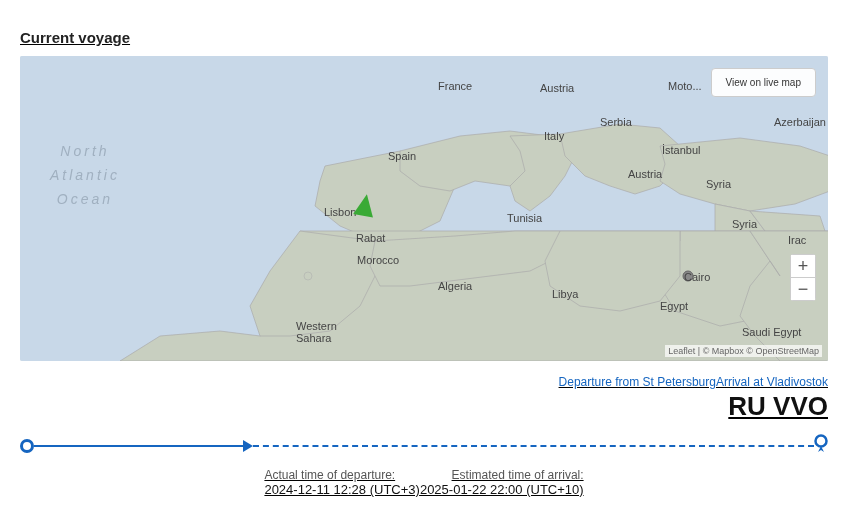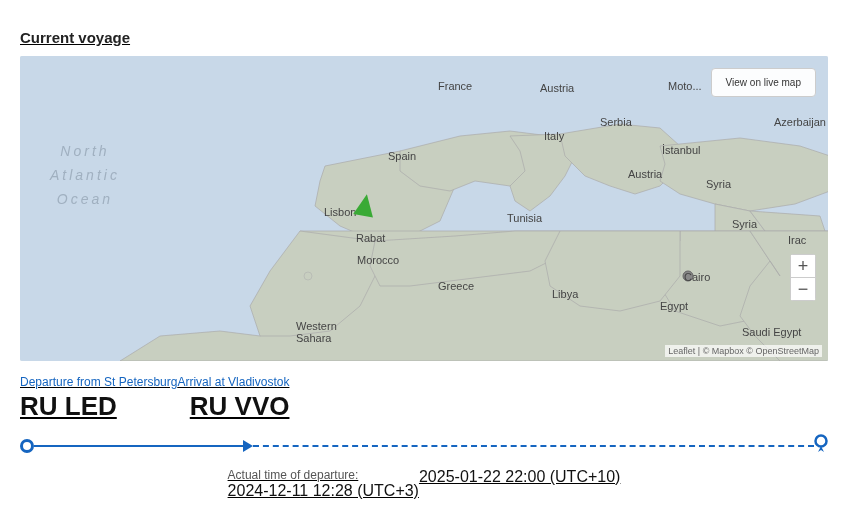--- a/index.html
+++ b/index.html
@@ -113,21 +113,21 @@
       bottom: 4px;
       right: 6px;
       font-size: 9px;
       color: #666;
       background: rgba(255,255,255,0.7);
       padding: 1px 3px;
     }
     
     .port-row {
       display: flex;
-      justify-content: flex-start;
+      justify-content: flex-end;
       margin-top: 14px;
     }
     .port-departure, .port-arrival {
       display: flex;
       flex-direction: column;
     }
     .port-arrival {
       align-items: flex-end;
     }
     .port-label {
@@ -206,21 +206,21 @@
       flex-direction: column;
     }
     .time-arrival {
       align-items: flex-end;
     }
     .time-label {
       font-size: 12px;
       color: #555;
     }
     .time-value {
-      font-size: 16px;
+      font-size: 13px;
       color: #111;
       font-weight: 500;
     }
   </style>
 </head>
 <body>
 
 <div class="container">
   <div class="section-title">Current voyage</div>
 
@@ -274,21 +274,21 @@
     <div class="map-label" style="left:642px;top:88px">İstanbul</div>
     <div class="map-label" style="left:754px;top:60px">Azerbaijan</div>
     <div class="map-label" style="left:304px;top:150px">Lisbon</div>
     <div class="map-label" style="left:608px;top:112px">Austria</div>
     <div class="map-label" style="left:686px;top:122px">Syria</div>
     <div class="map-label" style="left:487px;top:156px">Tunisia</div>
     <div class="map-label" style="left:712px;top:162px">Syria</div>
     <div class="map-label" style="left:768px;top:178px">Irac</div>
     <div class="map-label" style="left:336px;top:176px">Rabat</div>
     <div class="map-label" style="left:337px;top:198px">Morocco</div>
-    <div class="map-label" style="left:418px;top:224px">Greece</div>
+    <div class="map-label" style="left:418px;top:224px">Algeria</div>
     <div class="map-label" style="left:532px;top:232px">Libya</div>
     <div class="map-label" style="left:664px;top:215px">Cairo</div>
     <div class="map-label" style="left:640px;top:244px">Egypt</div>
     <div class="map-label" style="left:276px;top:264px">Western<br>Sahara</div>
     <div class="map-label" style="left:722px;top:270px">Saudi Egypt</div>
 
     <div class="ship-marker"></div>
 
     <button class="live-map-btn">View on live map</button>
 
@@ -297,21 +297,20 @@
       <hr class="zoom-divider">
       <button class="zoom-btn">−</button>
     </div>
 
     <div class="map-attribution">Leaflet | © Mapbox © OpenStreetMap</div>
   </div>
 
   <div class="port-row">
     <div class="port-departure">
       <span class="port-label">Departure from St Petersburg</span>
-      <span class="port-code">RU LED</span>
     </div>
     <div class="port-arrival">
       <span class="port-label">Arrival at Vladivostok</span>
       <span class="port-code">RU VVO</span>
     </div>
   </div>
 
   <div class="progress-row">
     <div class="dot-start"></div>
     <div class="progress-track">
@@ -329,16 +328,17 @@
       </svg>
     </div>
   </div>
 
   <div class="time-row">
     <div class="time-departure">
       <span class="time-label">Actual time of departure:</span>
       <span class="time-value">2024-12-11 12:28 (UTC+3)</span>
     </div>
     <div class="time-arrival">
+      <span class="time-label">Estimated time of arrival:</span>
       <span class="time-value">2025-01-22 22:00 (UTC+10)</span>
     </div>
   </div>
 </div>
 
 </body></html>

